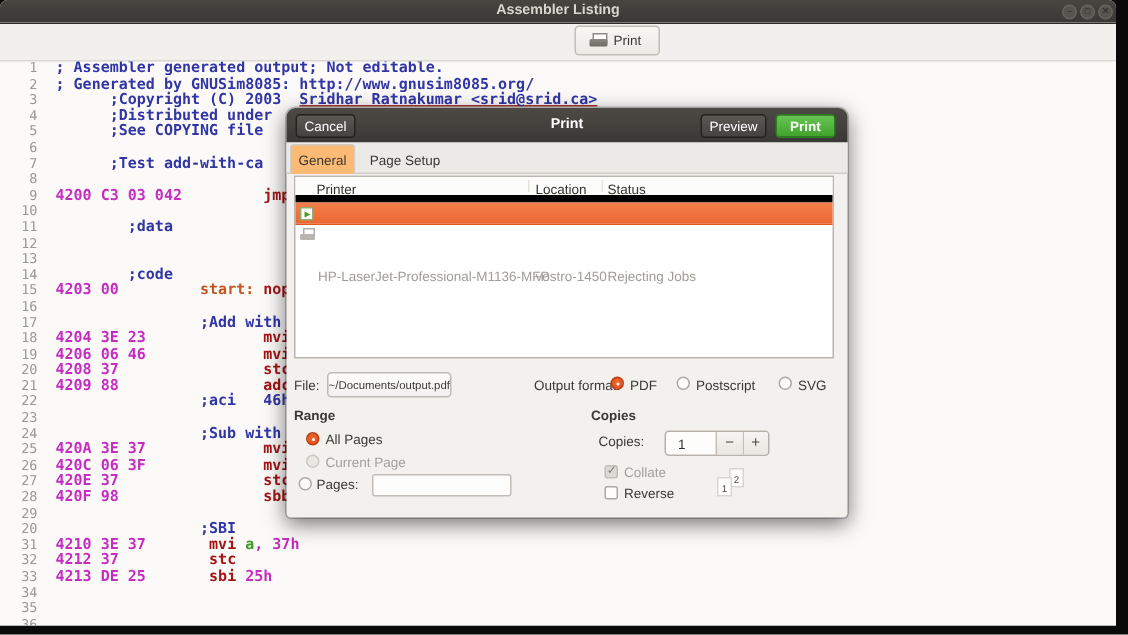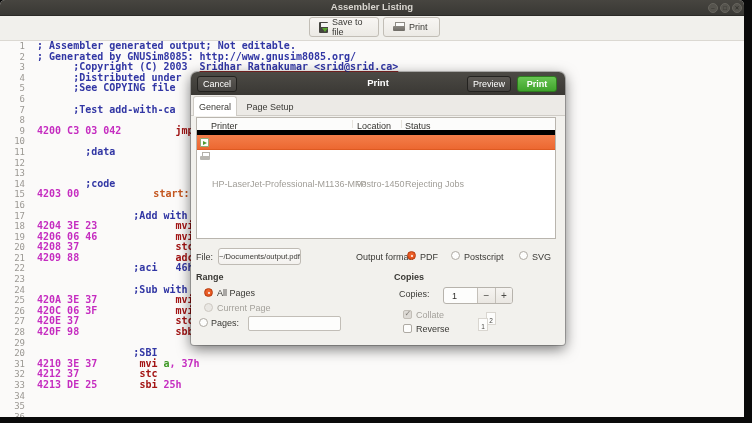--- a/index.html
+++ b/index.html
@@ -37,21 +37,21 @@
     background:#fbfaf9; border-top:1px solid #dbd8d2; overflow:hidden; }
   .line { display:flex; height:10.6px; line-height:10.6px; }
   .ln { width:25px; flex:0 0 25px; text-align:right; font-family:"DejaVu Sans Mono", monospace;
     font-size:9px; color:#9b9893; }
   .code { margin:0 0 0 6px; font-family:"DejaVu Sans Mono", monospace; font-size:10px;
     font-weight:bold; white-space:pre; line-height:10.6px; }
   .tok-c { color:#3136a4; }
   .tok-u { color:#3136a4; text-decoration:underline; text-decoration-color:#a33030; }
   .tok-a { color:#c52cc0; }
   .tok-i { color:#a31414; }
-  .tok-l { color:#c4561f;padding-left:20px; }
+  .tok-l { color:#c4561f; }
   .tok-r { color:#3f9a27; }
   .tok-m { color:#c52cc0; }
   .tok-p { color:#333; }
   
   #dialog { position:absolute; left:191px; top:72px; width:374px; height:273px;
     background:#f2f1ed; border-radius:6px 6px 3px 3px;
     box-shadow:0 4px 14px rgba(0,0,0,.55), 0 0 0 1px rgba(0,0,0,.22); }
   #dlg-header { position:absolute; left:0; top:0; right:0; height:23px;
     background:linear-gradient(#4c4a45,#3a3834); border-radius:6px 6px 0 0; }
   #dlg-header .dlg-title { position:absolute; left:0; right:0; top:5px; text-align:center;
@@ -61,21 +61,21 @@
     background:linear-gradient(#5b5853,#454340); border:1px solid #23221f; }
   #btn-cancel { left:6px; width:40px; }
   #btn-preview { right:54px; width:44px; }
   #btn-print-green { right:8px; width:40px; font-weight:bold;
     background:linear-gradient(#68c553,#3fa32b); border:1px solid #2d7c1e; }
   
   #tabstrip { position:absolute; left:0; top:23px; right:0; height:21px;
     background:#eceae6; border-bottom:1px solid #cfccc6; }
   .tab { position:absolute; top:2px; height:19px; font-size:9px; color:#3a3935;
     display:flex; align-items:center; justify-content:center; }
-  .tab.active { background:#ffffff; border:1px solid #cfccc6; border-bottom:none;
+  .tab.active { background:#fdba74; border:1px solid #cfccc6; border-bottom:none;
     border-radius:3px 3px 0 0; top:1px; height:20px; }
   
   #plist { position:absolute; left:5px; top:45px; width:360px; height:122px;
     background:#ffffff; border:1px solid #b9b5ae; }
   #plist-header { position:relative; height:17px; background:#fcfcfb;
     border-bottom:5px solid #000000; font-size:9px; color:#34332f; }
   .col-h { position:absolute; top:3px; }
   .col-printer { left:14px; } .col-location { left:160px; } .col-status { left:208px; }
   .colsep { position:absolute; top:2px; bottom:2px; width:1px; background:#e6e3dd; }
   .prow { position:relative; height:14px; font-size:9px; display:block; }
@@ -129,24 +129,20 @@
 
 <div id="window">
 
   <div id="titlebar">
     <div class="title">Assembler Listing</div>
     <div class="winctl" style="left:708px">–</div>
     <div class="winctl" style="left:720px">□</div>
     <div class="winctl" style="left:732px">✕</div>
   </div>
 
-  <div class="tbtn" style="left:309px; width:70px">
-    <span class="icon-save"></span>
-    <span>Save to file</span>
-  </div>
   <div class="tbtn" style="left:383px; width:57px">
     <span class="icon-print"></span>
     <span>Print</span>
   </div>
 
   <div id="listing">
     <div id="listing-lines">
         <div class="line">
           <span class="ln">1</span>
           <pre class="code"><span class="tok-c"> ; Assembler generated output; Not editable.</span></pre>

